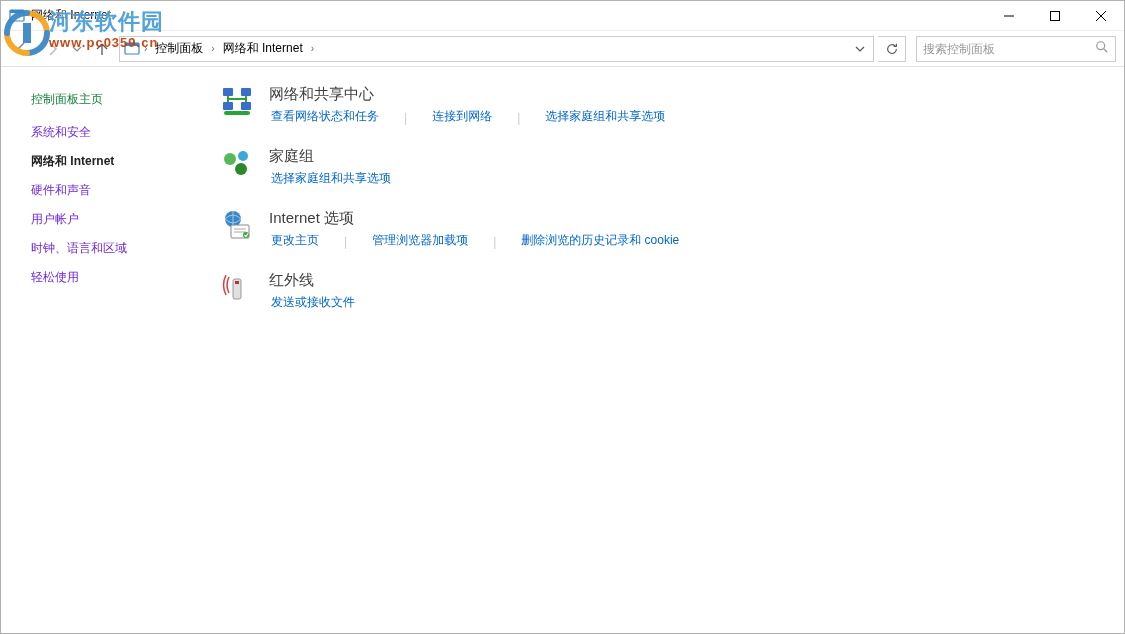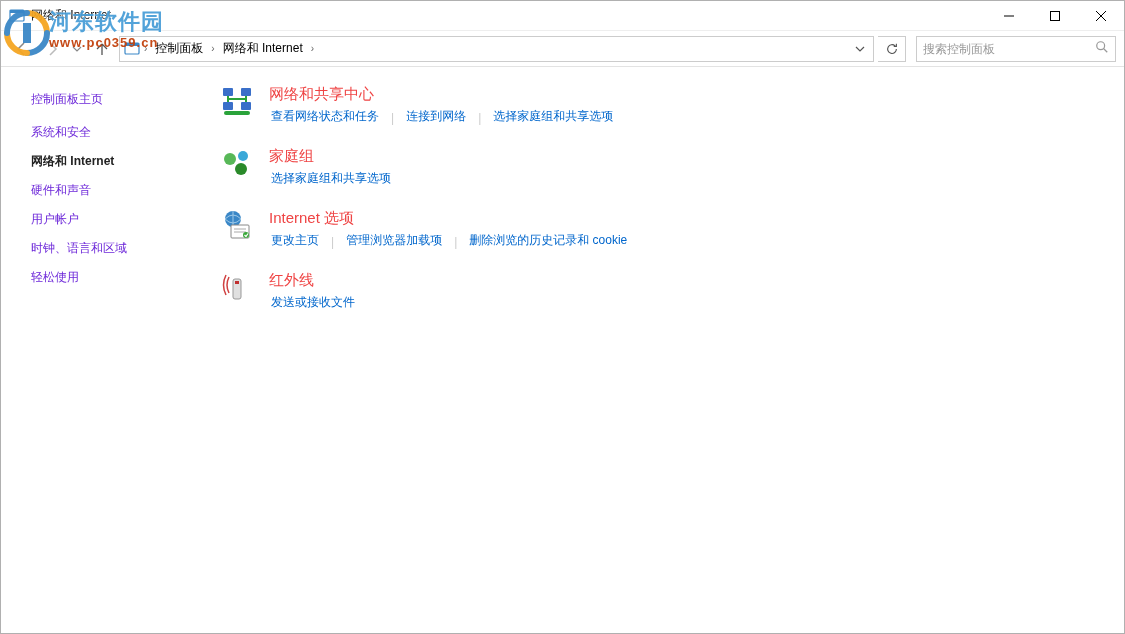--- a/index.html
+++ b/index.html
@@ -114,49 +114,49 @@
       padding: 6px 10px 6px 30px;
       font-size: 12px;
       color: #6d28d9;
       cursor: pointer;
     }
     .sidebar-item.active {
       color: #222;
       font-weight: 700;
     }
     .sidebar-item.head {
-      color: #6d28d9;
+      color: #15803d;
       padding-bottom: 10px;
     }
 
     .content {
       flex: 1;
       padding: 18px 20px;
     }
     .category {
       display: flex;
       align-items: flex-start;
       gap: 16px;
       margin-bottom: 22px;
     }
     .cat-icon {
       width: 32px; height: 32px;
       display: flex; align-items: center; justify-content: center;
     }
     .cat-body {}
     .cat-title {
       font-size: 15px;
-      color: #ef4444;
+      color: #404040;
       margin-bottom: 4px;
       cursor: pointer;
     }
     .cat-links {
       display: flex;
       flex-wrap: wrap;
-      gap: 0;
+      gap: 13px;
       align-items: flex-end;
     }
     .cat-link {
       font-size: 12px;
       color: #0066cc;
       cursor: pointer;
       padding: 0 2px;
     }
     .link-sep {
       color: #ccc;

